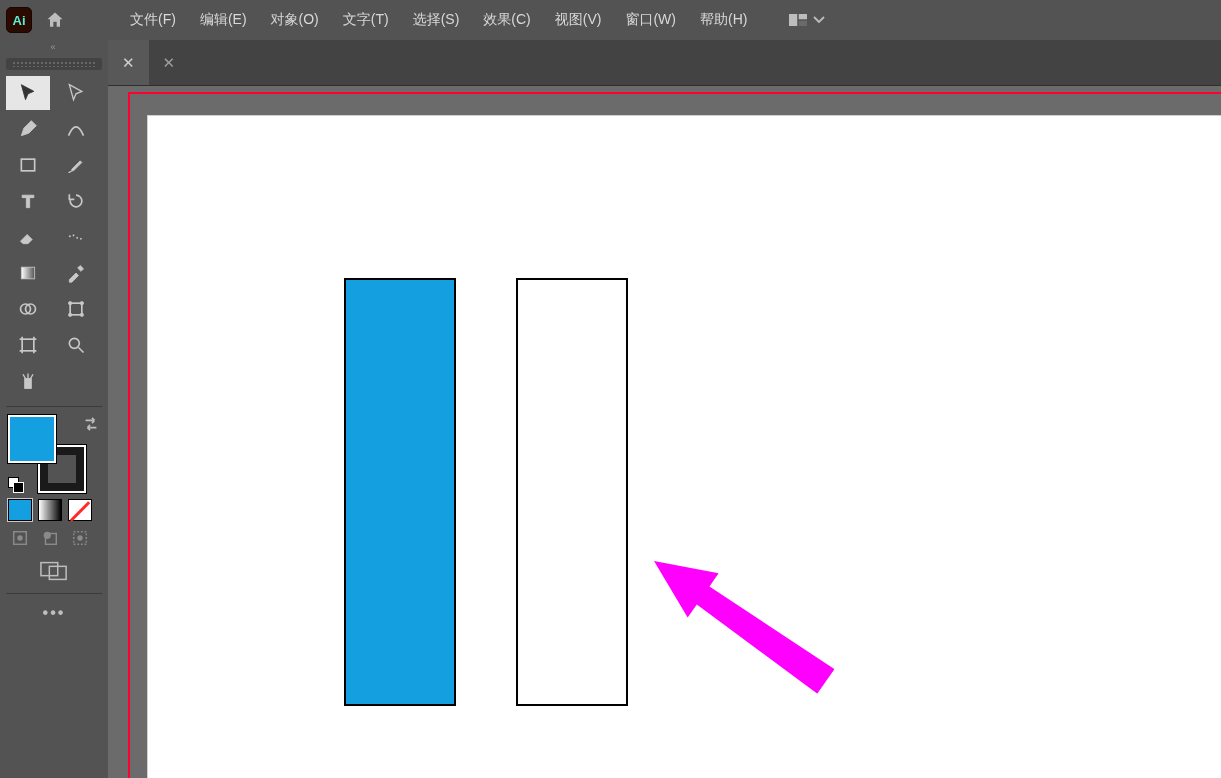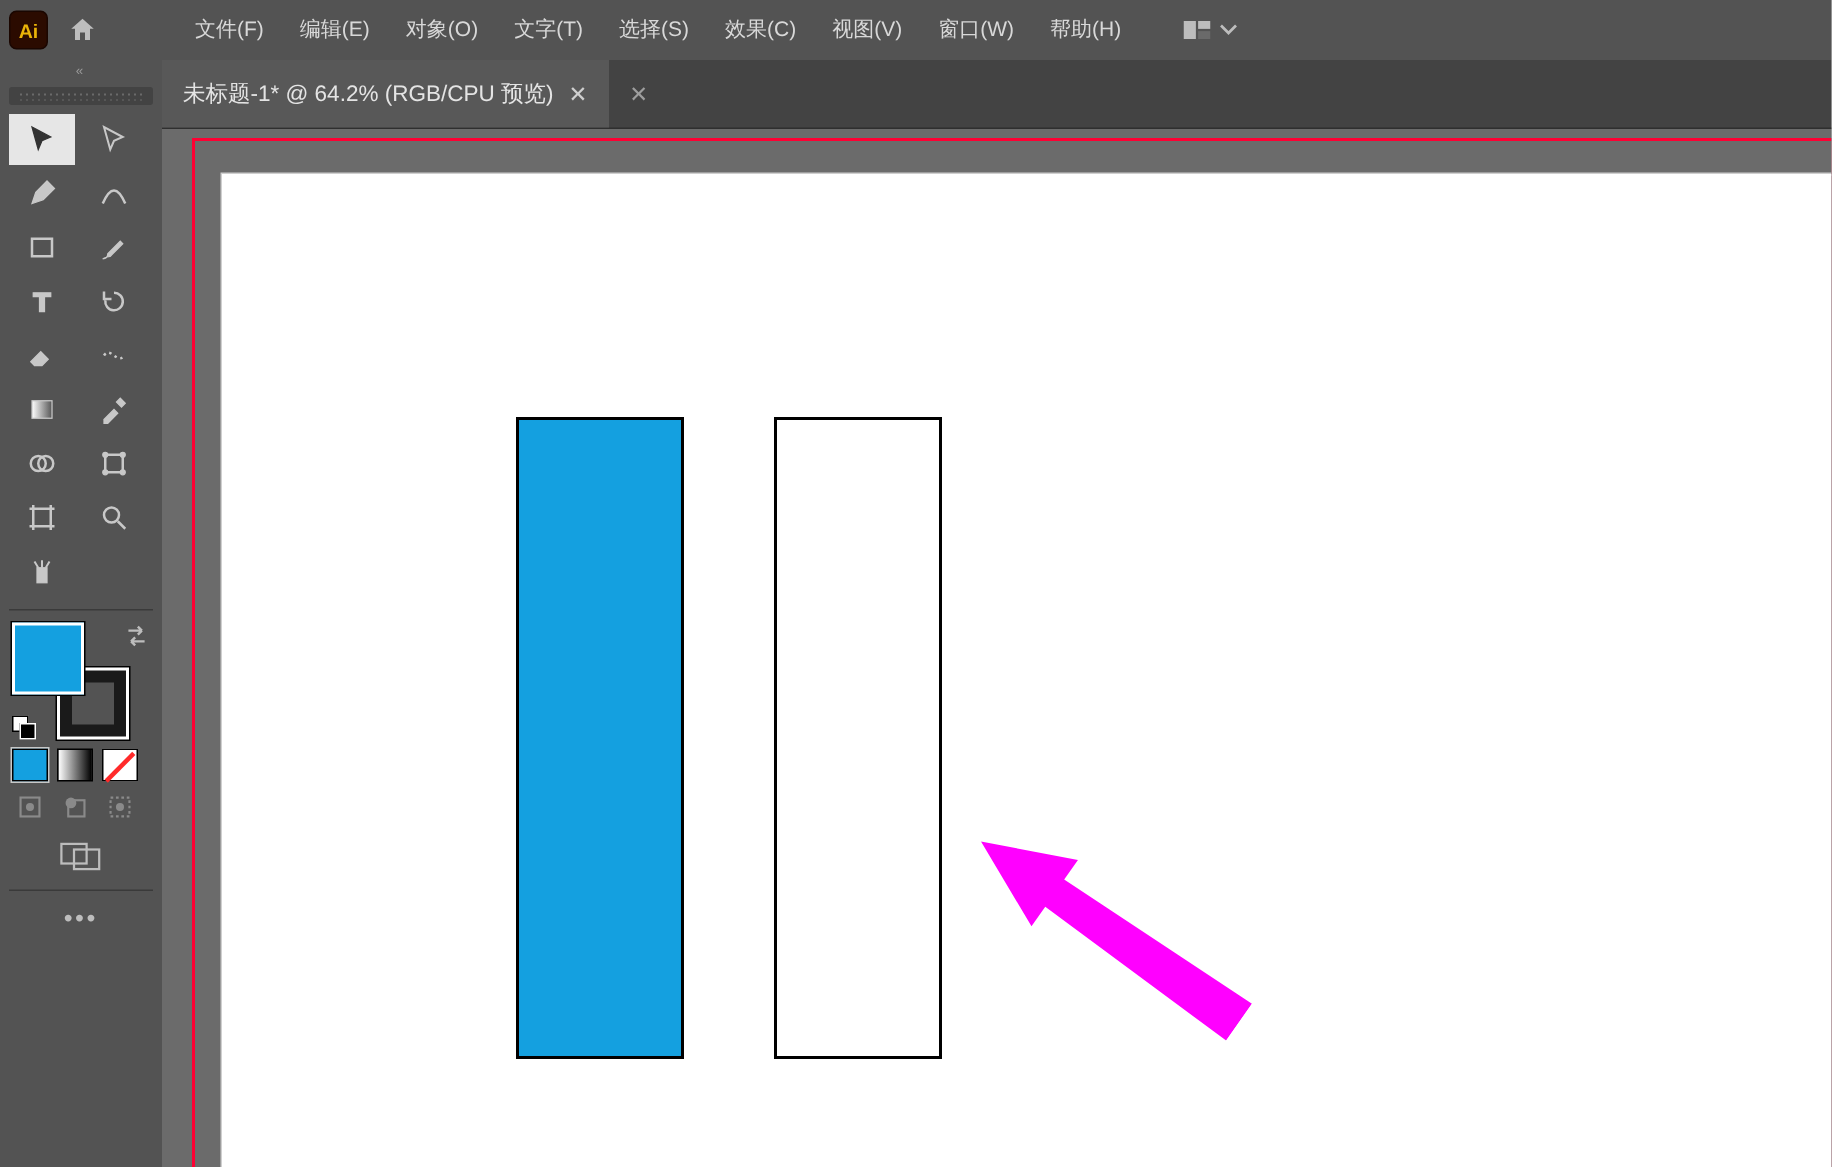--- a/index.html
+++ b/index.html
@@ -13,21 +13,21 @@
     display: flex;
     align-items: center;
     padding-left: 6px;
     color: #d8d8d8;
     font-size: 14px;
   }
   .menubar .app-icon {
     width: 26px; height: 26px; border-radius: 5px;
     background: #2b0b00;
     display: flex; align-items: center; justify-content: center;
-    color: #eab308; font-weight: 700; font-size: 13px;
+    color: #5eead4; font-weight: 700; font-size: 13px;
     margin-right: 10px;
     border: 1px solid #1a0600;
   }
   .menubar .home-icon {
     width: 26px; height: 26px; display: flex; align-items: center; justify-content: center;
     margin-right: 30px;
     color: #bdbdbd;
   }
   .menubar .home-icon svg { width: 20px; height: 20px; fill: #bdbdbd; }
   .menubar .menu-item { padding: 4px 12px; cursor: default; white-space: nowrap; }
@@ -402,21 +402,20 @@
 
     <div class="tool-divider"></div>
 
     <div class="ellipsis-row">•••</div>
   </div>
 
   <div class="main-area">
 
     <div class="tabstrip">
       <div class="tab active">
-        <span>未标题-1* @ 64.2% (RGB/CPU 预览)</span>
         <span class="close">✕</span>
       </div>
       <div class="tab">
         <span class="close">✕</span>
       </div>
     </div>
 
     <div class="viewport" style="background: rgb(107, 107, 107);">
       <div class="bleed" style="inset: 6px -2px -2px 20px; border-color: rgb(255, 0, 51);"></div>
       <div class="artboard" style="inset: 30px -2px -2px 40px; background: rgb(255, 255, 255);"></div>

